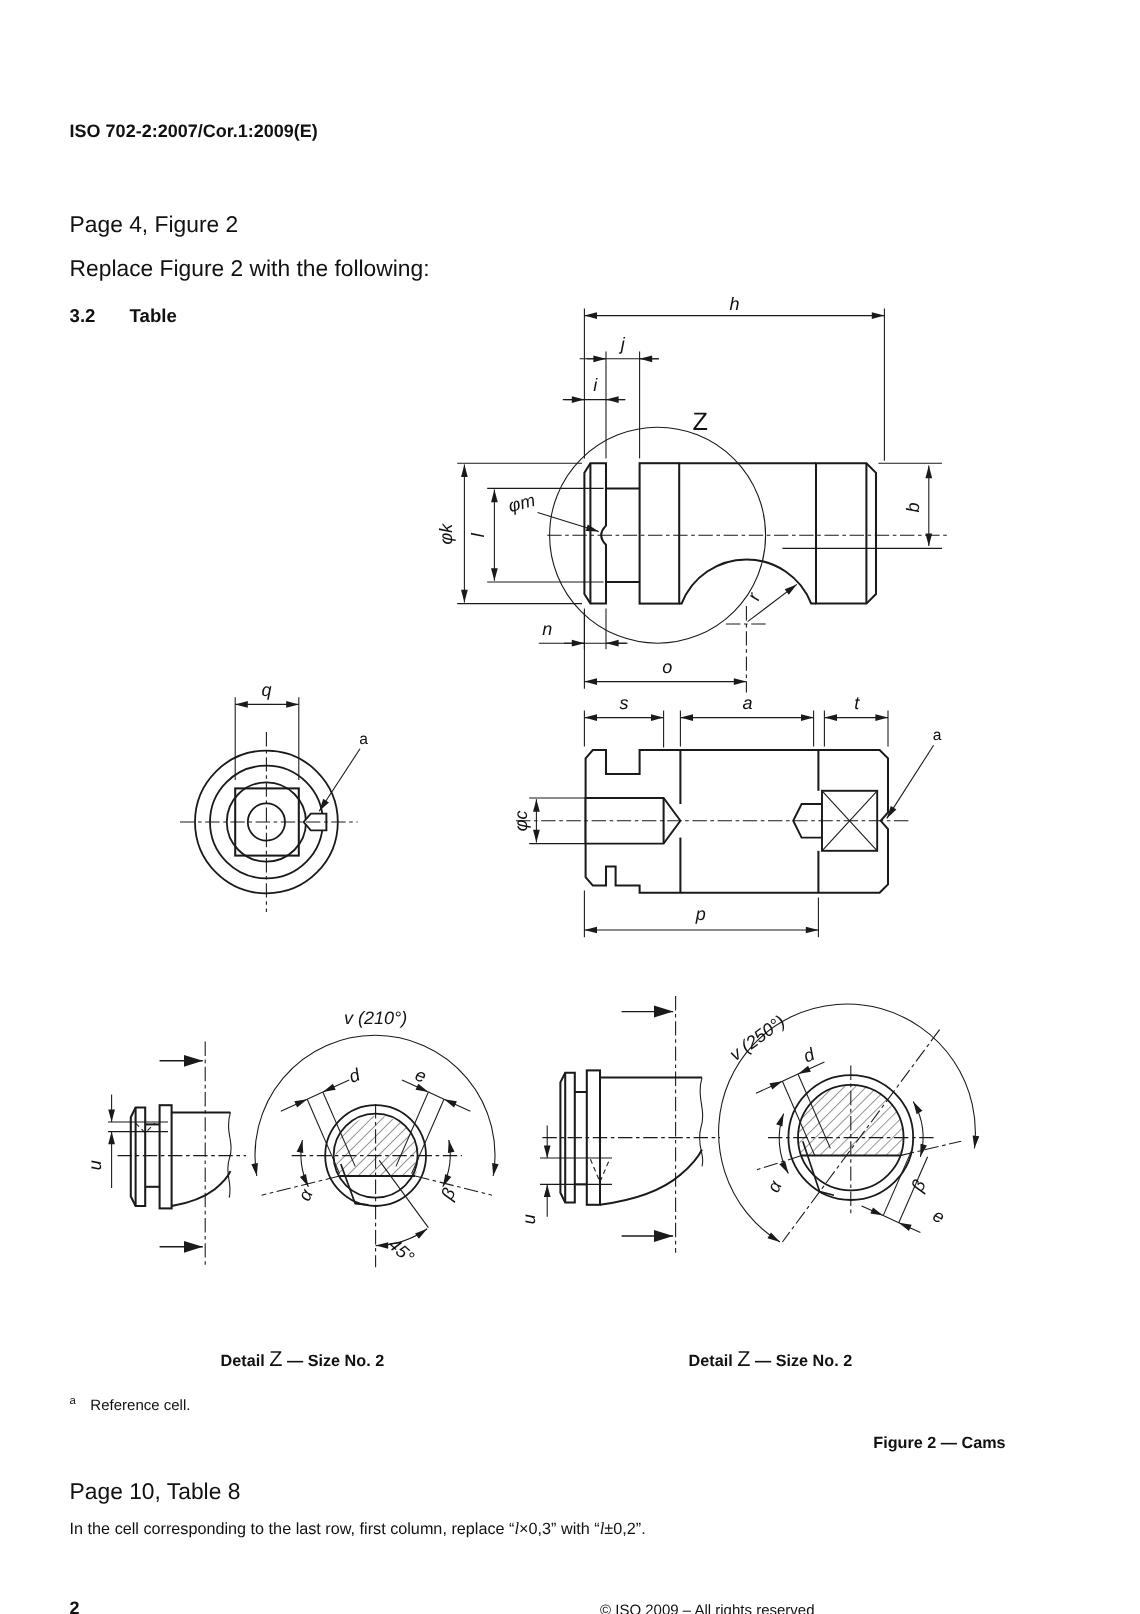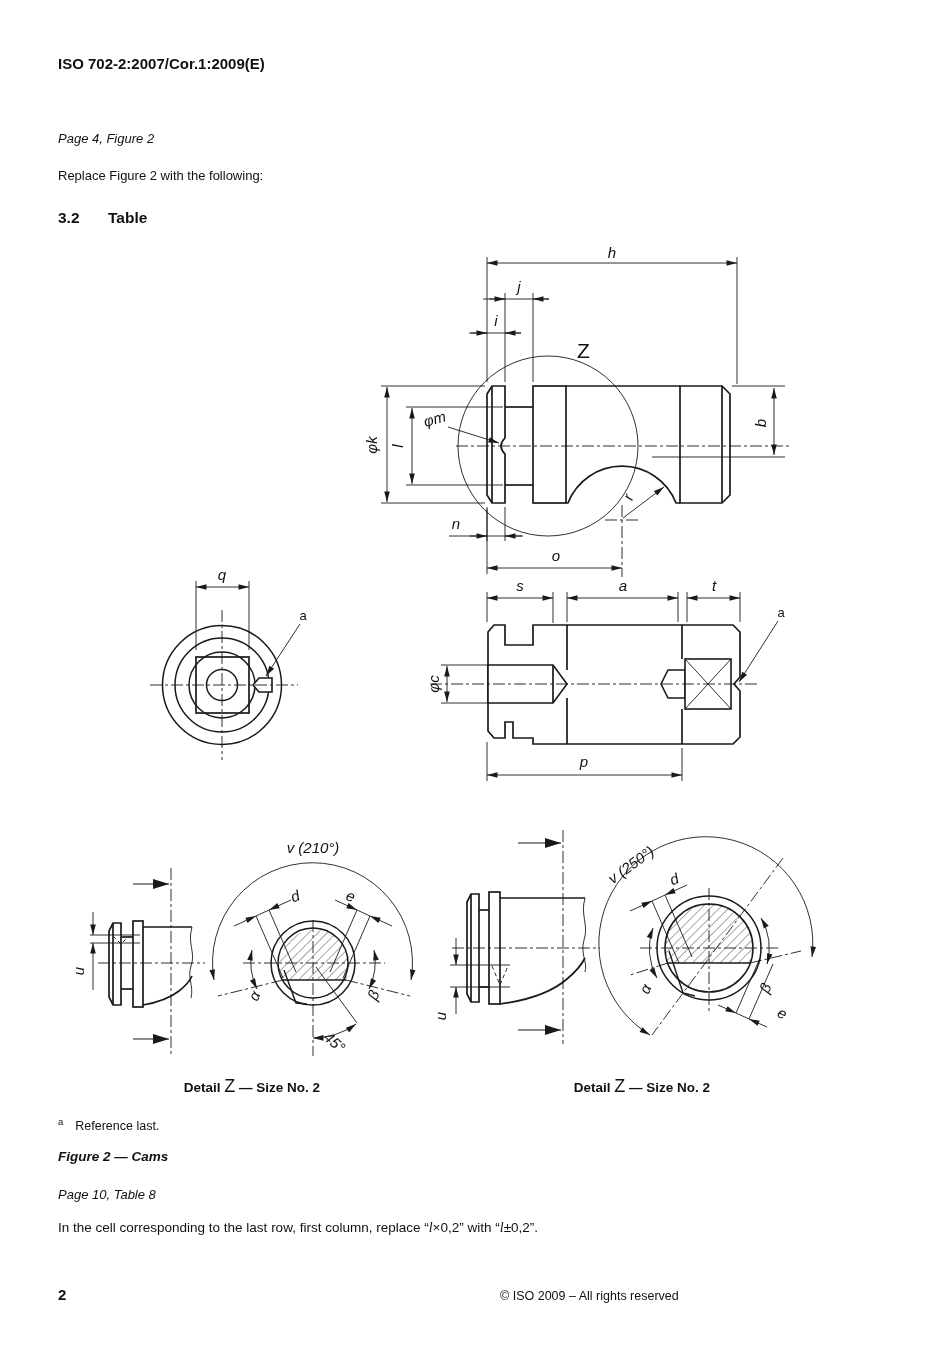--- a/index.html
+++ b/index.html
@@ -1,31 +1,31 @@
 <!DOCTYPE html>
 <html><head>
 <meta charset="utf-8">
 <style>
   html,body{margin:0;padding:0;}
   body{width:950px;height:1345px;background:#fff;position:relative;
        font-family:"Liberation Sans",sans-serif;color:#111;overflow:hidden;}
-  .abs{position:absolute;}
+  .abs{position:absolute;margin-top:46px;}
   .hdr{left:58px;top:55px;font-size:15px;font-weight:bold;}
-  .note-italic{font-style:italic;font-size:13px;}
+  .note-italic{font-size:19px;}
   .n1{left:58px;top:131px;}
-  .p1{left:58px;top:168px;font-size:13px;}
+  .p1{left:58px;top:168px;font-size:19px;}
   .h2{left:58px;top:209px;font-size:15.5px;font-weight:bold;}
   .h2 .secno{display:inline-block;width:50px;}
   .cap{top:1080px;font-size:13.5px;font-weight:bold;white-space:nowrap;text-align:center;}
   .cap .bigz{font-weight:400;font-size:18px;line-height:13px;}
   .cap3{left:162px;width:180px;}
   .cap4{left:552px;width:180px;}
   .fn{left:58px;top:1116px;font-size:12.5px;}
   .fn sup{font-size:9.5px;margin-right:12px;}
-  .figcap{left:58px;top:1149px;width:780px;text-align:left;font-size:13.5px;font-weight:bold;font-style:italic;}
+  .figcap{left:58px;top:1149px;width:780px;text-align:right;font-size:13.5px;font-weight:bold;}
   .n2{left:58px;top:1187px;}
   .p2{left:58px;top:1220px;font-size:13.5px;}
   .p2 i{font-family:"Liberation Serif",serif;font-size:14px;}
   .pgno{left:58px;top:1286px;font-size:15px;font-weight:bold;}
   .cr{left:500px;top:1289px;width:338px;text-align:left;font-size:12.5px;}
   svg{position:absolute;left:0;top:0;}
   .ol{fill:none;stroke:#1a1a1a;stroke-width:1.7;stroke-linejoin:miter;}
   .ol2{fill:none;stroke:#1a1a1a;stroke-width:1.5;}
   .ol3{fill:none;stroke:#1a1a1a;stroke-width:1.4;}
   .th{fill:none;stroke:#1a1a1a;stroke-width:0.9;}
@@ -287,19 +287,19 @@
     <path class="th" d="M657,978 A60,60 0 0 1 653,928" marker-start="url(#ar)" marker-end="url(#ar)"></path>
     <text class="lbl" x="650" y="991" transform="rotate(-65 650 991)">α</text>
     <path class="th" d="M761,918 A60,60 0 0 1 767,964" marker-start="url(#ar)" marker-end="url(#ar)"></path>
     <text class="lbl" x="770" y="990" transform="rotate(-65 770 990)">β</text>
   </g>
 </svg>
 
 <div class="abs cap cap3"><span>Detail </span><span class="bigz">Z</span><span> — Size No. 2</span></div>
 <div class="abs cap cap4"><span>Detail </span><span class="bigz">Z</span><span> — Size No. 2</span></div>
 
-<div class="abs fn"><sup>a</sup><span>Reference last.</span></div>
+<div class="abs fn"><sup>a</sup><span>Reference cell.</span></div>
 <div class="abs figcap">Figure 2 — Cams</div>
 <div class="abs n2 note-italic">Page 10, Table 8</div>
-<div class="abs p2"><span>In the cell corresponding to the last row, first column, replace “</span><i>l</i><span>×0,2” with “</span><i>l</i><span>±0,2”.</span></div>
+<div class="abs p2"><span>In the cell corresponding to the last row, first column, replace “</span><i>l</i><span>×0,3” with “</span><i>l</i><span>±0,2”.</span></div>
 
 <div class="abs pgno">2</div>
 <div class="abs cr">©  ISO 2009 – All rights reserved</div>
 
 </body></html>

